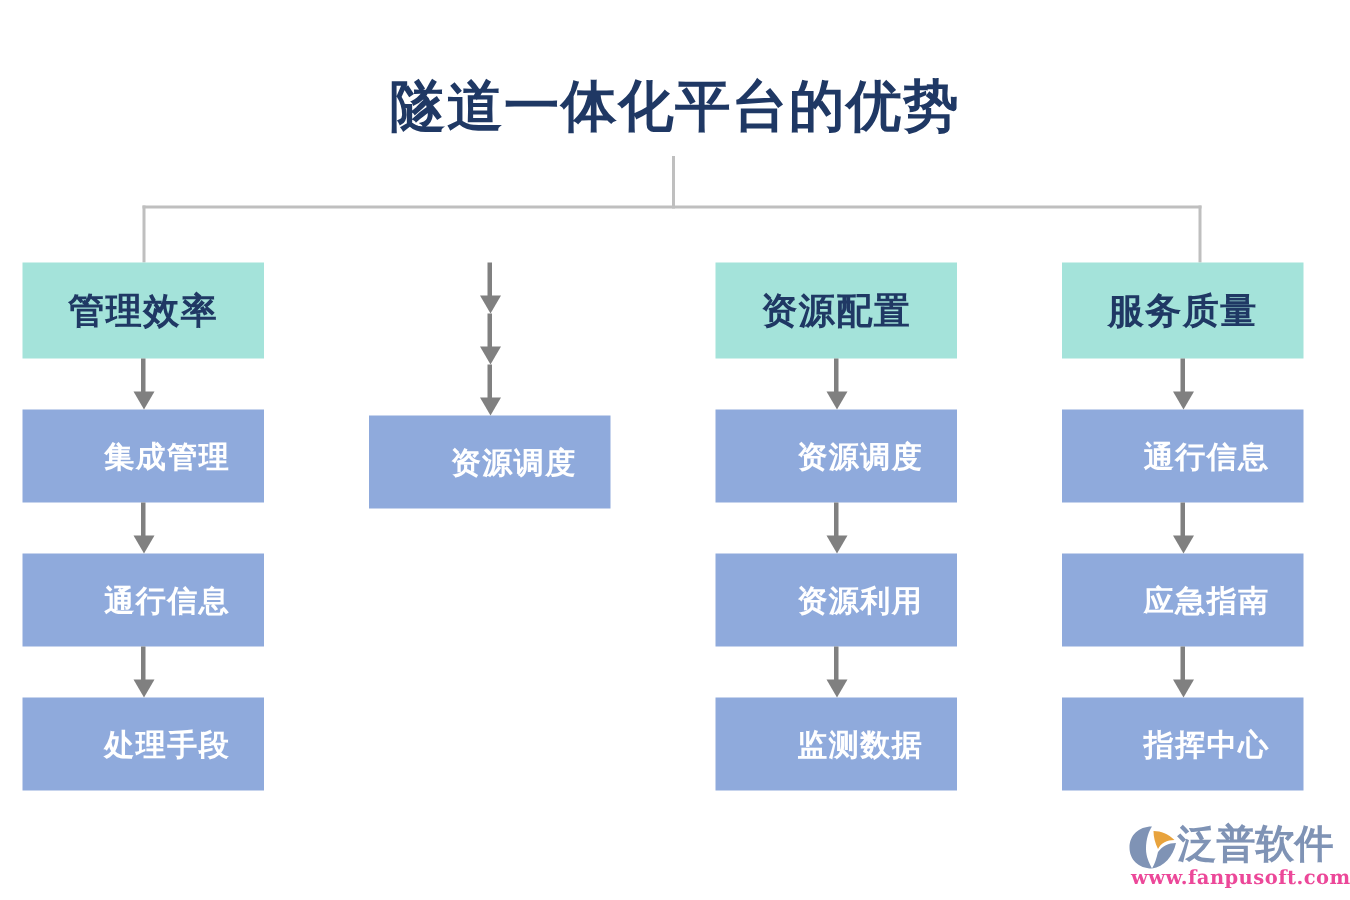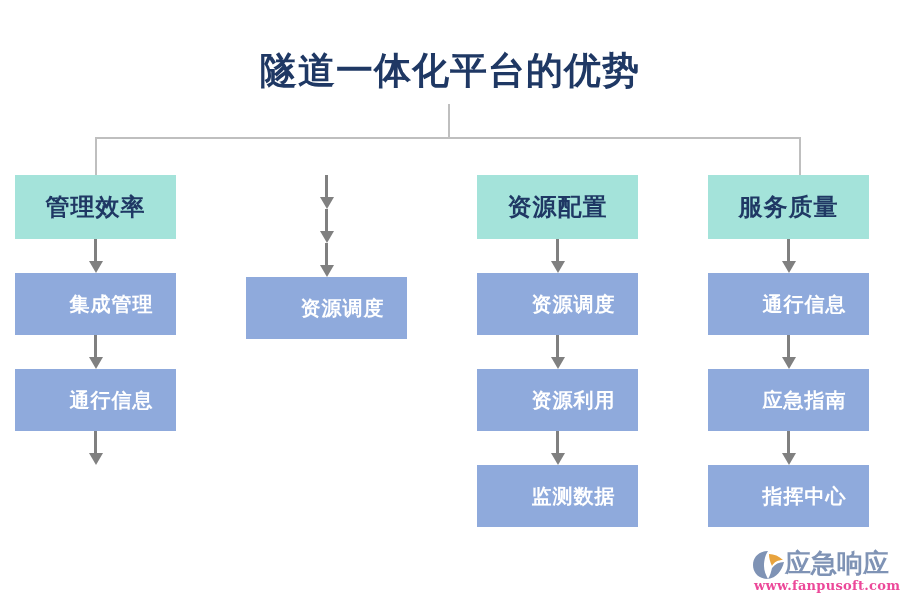--- a/index.html
+++ b/index.html
@@ -211,20 +211,23 @@
         <span class="shaft"></span>
         <span class="head"></span>
       </div>
     <div class="node-box">
       <span class="node-label">通行信息</span>
     </div>
     <div class="arrow">
         <span class="shaft"></span>
         <span class="head"></span>
       </div>
+    <div class="node-box">
+      <span class="node-label">处理手段</span>
+    </div>
   </div>
 
   <div class="column" id="column-1">
     <div class="arrow">
         <span class="shaft"></span>
         <span class="head"></span>
       </div>
     <div class="arrow">
         <span class="shaft"></span>
         <span class="head"></span>
@@ -291,17 +294,17 @@
       <span class="node-label">监测数据</span>
     </div>
   </div>
 
   <div id="logo">
     <svg id="logo-mark" viewBox="0 0 34 30">
       <path d="M16 1 C7 1 1 7 1 15 C1 23 7 29 16 29 C14 25 12 21 12 16 C12 9 14 4 16 1 Z" fill="#7f93b5"></path>
       <path d="M17 4 C22 4 27 6 31 10 C26 10 22 12 20 16 C18 12 17 8 17 4 Z" fill="#e8a33d"></path>
       <path d="M20 18 C23 14 27 12 32 12 C30 21 24 28 16 29 C18 26 19 22 20 18 Z" fill="#7f93b5"></path>
     </svg>
-    <div id="logo-wordmark">应急响应</div>
+    <div id="logo-wordmark">泛普软件</div>
     <div id="logo-url">www.fanpusoft.com</div>
   </div>
 
 </div>
 
 </body></html>

